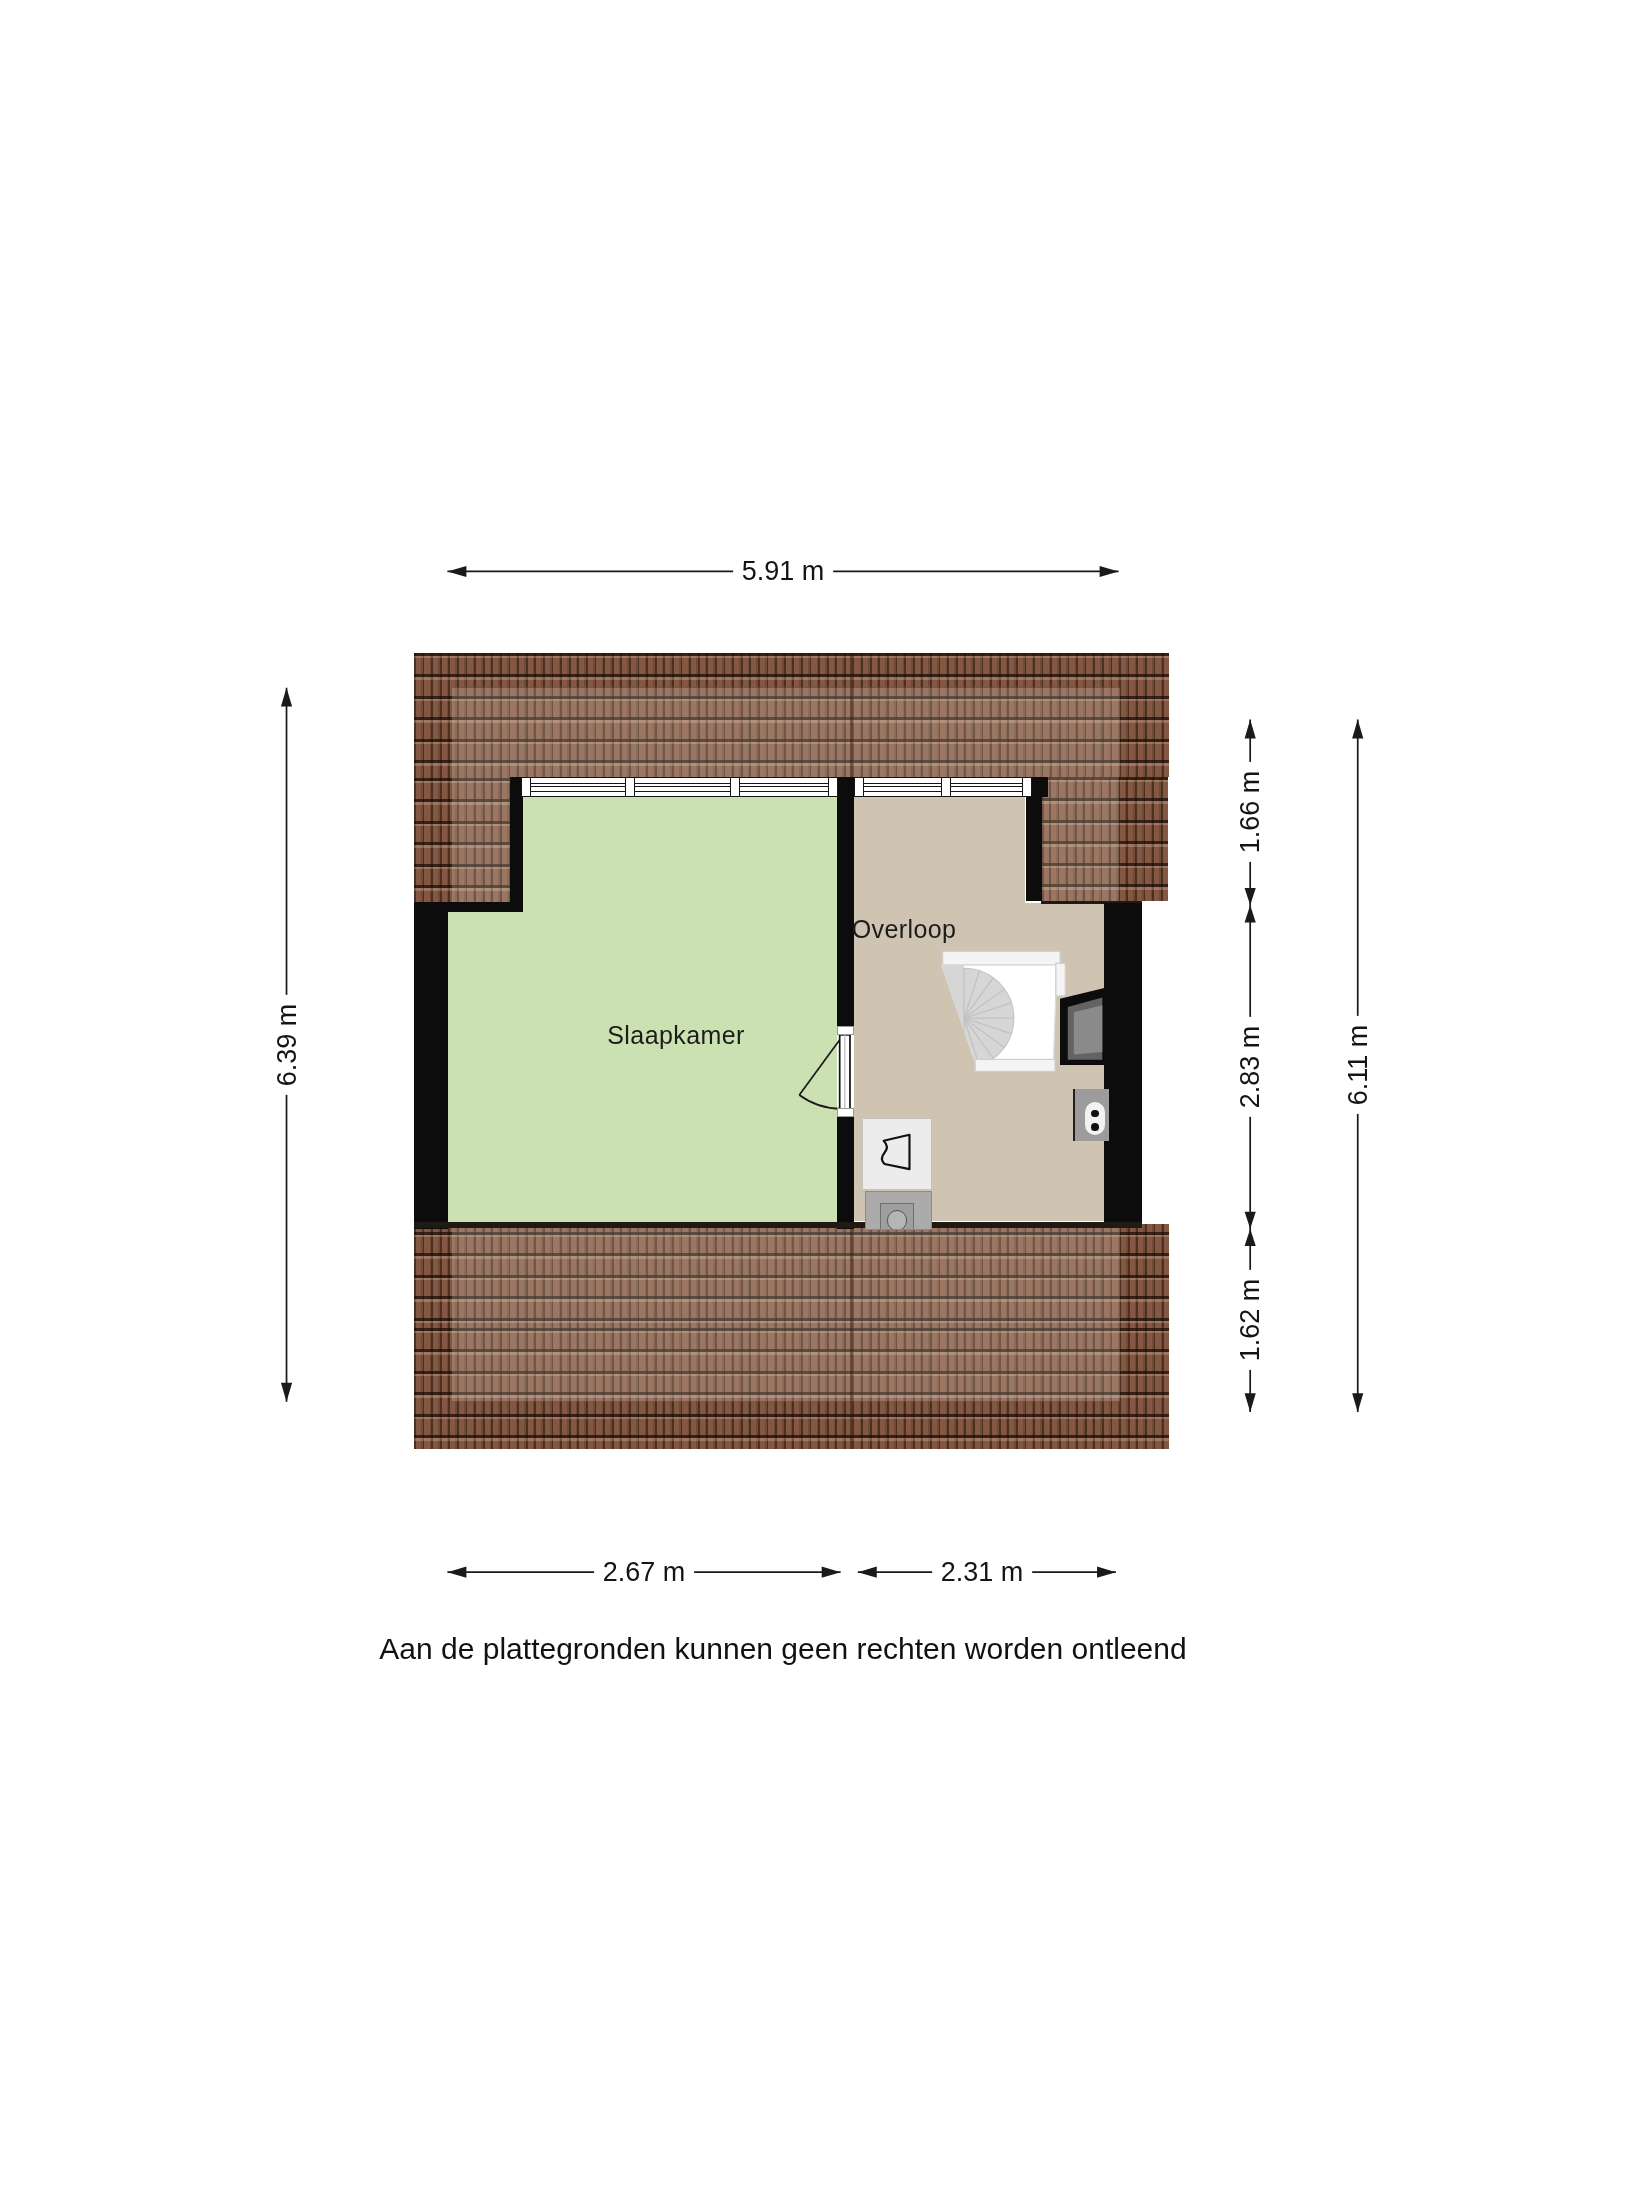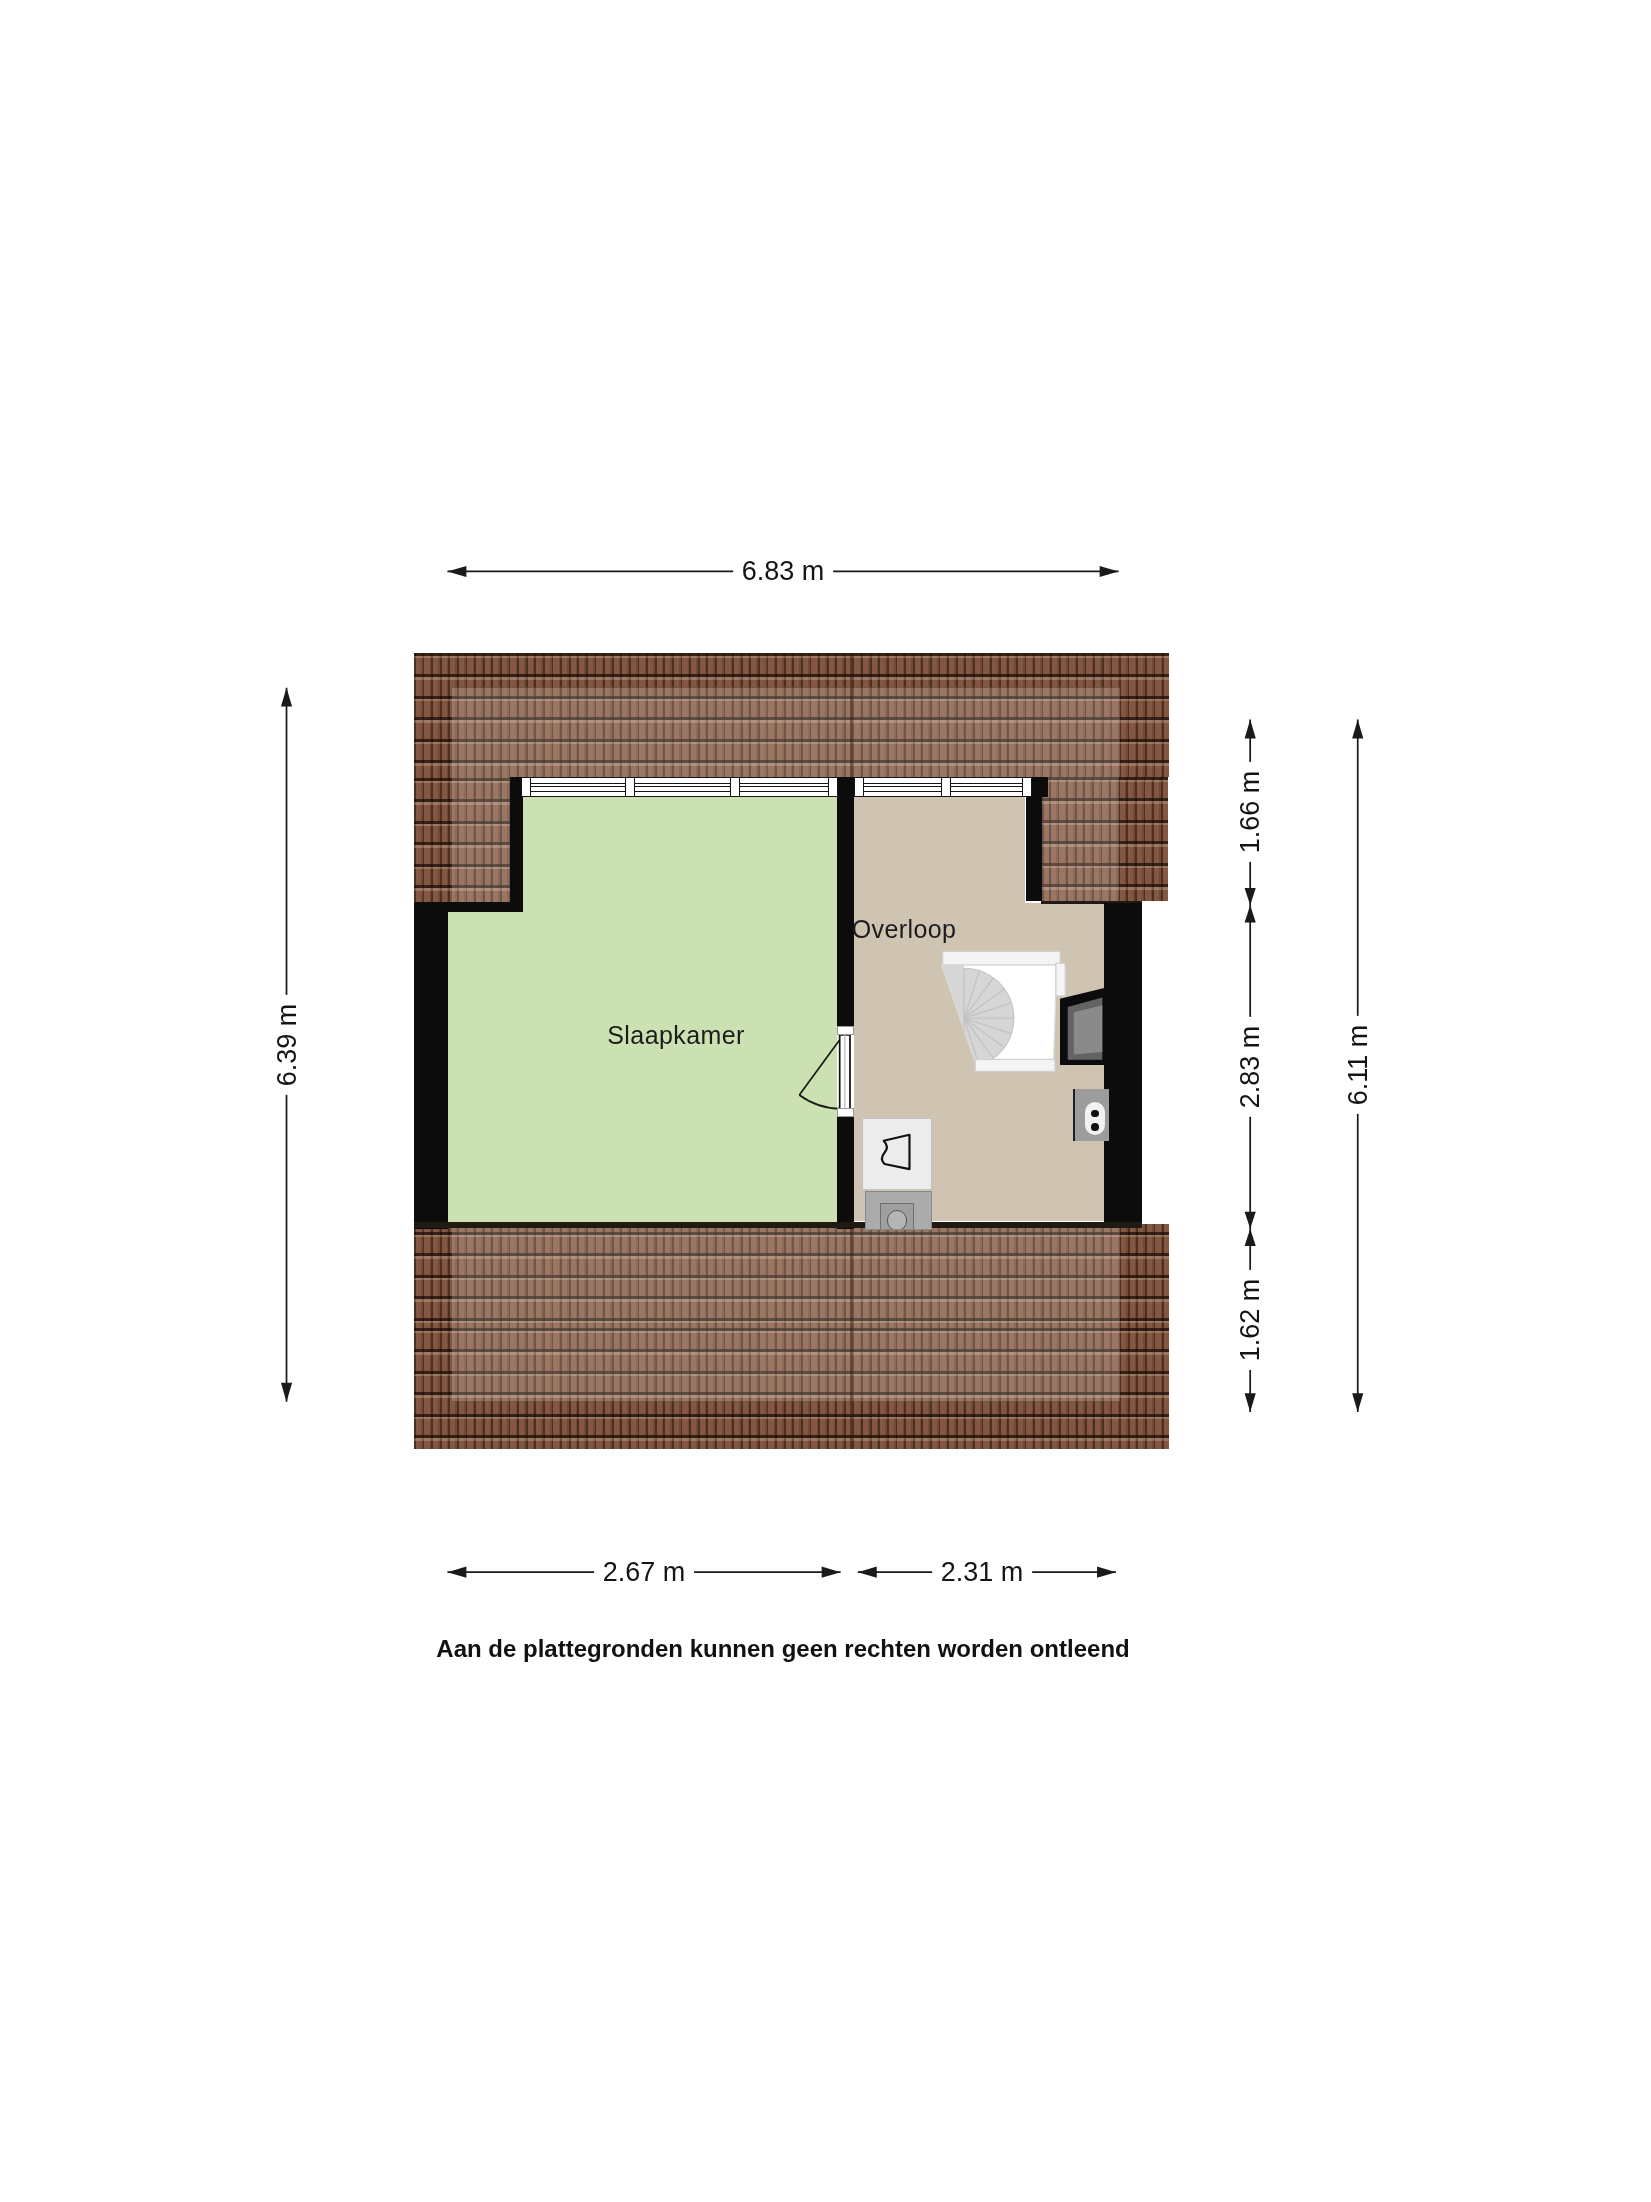--- a/index.html
+++ b/index.html
@@ -22,22 +22,22 @@
   .window::before{content:"";position:absolute;left:0;right:0;top:5.2px;height:6.9px;
           border-top:1.7px solid #151515;border-bottom:1.7px solid #151515;
           background:linear-gradient(180deg, rgba(0,0,0,0) 1.7px, #151515 1.7px 3.4px, rgba(0,0,0,0) 3.4px);}
   .post{position:absolute;top:777px;height:20px;width:9.5px;background:#fff;
         border:1.7px solid #151515;box-sizing:border-box;z-index:6;}
   .roomlabel{position:absolute;transform:translate(-50%,-50%);font-size:25px;color:#1c1c1c;
         letter-spacing:0.4px;white-space:nowrap;z-index:9;}
   .dimlabel{position:absolute;transform:translate(-50%,-50%);font-size:27px;color:#141414;
         background:#fff;padding:0.9px 8.6px;white-space:nowrap;z-index:12;}
   .dimlabel.vert{transform:translate(-50%,-50%) rotate(-90deg);}
-  #footer{position:absolute;left:0;top:1627px;width:1566px;text-align:center;font-size:24px;
-        color:#111;line-height:44px;font-weight:bold;}
+  #footer{position:absolute;left:0;top:1627px;width:1566px;text-align:center;font-size:30px;
+        color:#111;line-height:44px;}
   svg{display:block;}
   .overlay-svg{position:absolute;left:0;top:0;pointer-events:none;}
 </style>
 </head>
 <body>
 
 <div id="page">
 
   <div class="tiles" style="left:414px;top:653px;width:755px;height:124px;background-position:0 0;"></div>
   <div class="tiles" style="left:414px;top:777px;width:96px;height:125px;background-position:0 -124px;"></div>
@@ -170,21 +170,21 @@
       <polygon points="1453,1641 1446.5,1619 1459.5,1619"></polygon>
       <polygon points="1453,1052 1446.5,1032 1459.5,1032"></polygon>
       <polygon points="1453,1052 1446.5,1072 1459.5,1072"></polygon>
       <polygon points="1453,1428 1446.5,1408 1459.5,1408"></polygon>
       <polygon points="1453,1428 1446.5,1448 1459.5,1448"></polygon>
       <polygon points="1578,836 1571.5,858 1584.5,858"></polygon>
       <polygon points="1578,1641 1571.5,1619 1584.5,1619"></polygon>
     </g>
   </svg>
 
-  <div class="dimlabel" style="left:783px;top:571px;">6.83 m</div>
+  <div class="dimlabel" style="left:783px;top:571px;">5.91 m</div>
   <div class="dimlabel" style="left:644px;top:1572px;">2.67 m</div>
   <div class="dimlabel" style="left:982px;top:1572px;">2.31 m</div>
   <div class="dimlabel vert" style="left:287px;top:1045px;">6.39 m</div>
   <div class="dimlabel vert" style="left:1250px;top:812px;">1.66 m</div>
   <div class="dimlabel vert" style="left:1250px;top:1067px;">2.83 m</div>
   <div class="dimlabel vert" style="left:1250px;top:1320px;">1.62 m</div>
   <div class="dimlabel vert" style="left:1358px;top:1065px;">6.11 m</div>
 
   <div id="footer">
     <div>Aan de plattegronden kunnen geen rechten worden ontleend</div>

